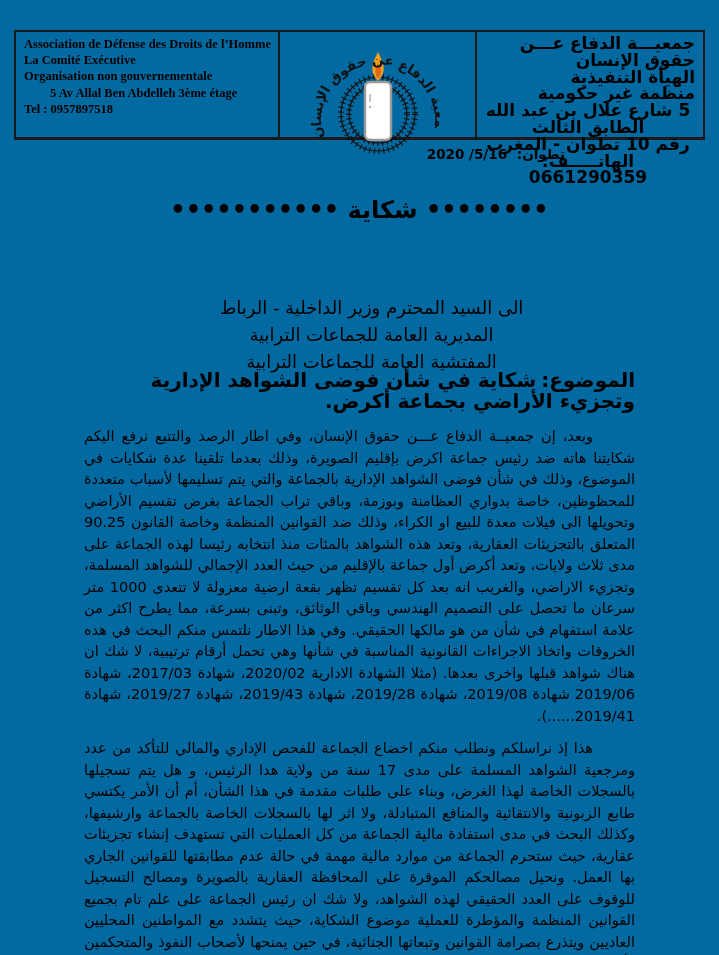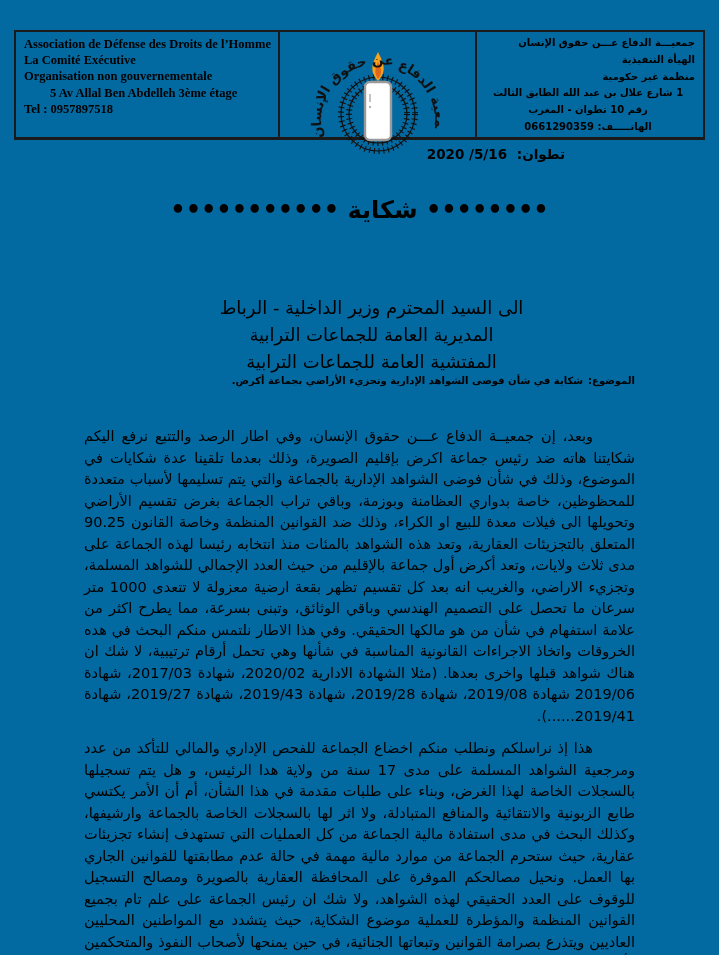--- a/index.html
+++ b/index.html
@@ -29,21 +29,21 @@
   }
   .hcell-left .indent{padding-left:26px;}
   .hcell-center{
     width:197px;position:relative;border-right:2px solid #1a1a1a;
     overflow:visible;
   }
   .hcell-right{
     width:226px;
     padding:3px 8px 0 4px;
     direction:rtl;text-align:right;
-    font-weight:bold;font-size:10px;line-height:16.8px;
+    font-weight:bold;font-size:17px;line-height:16.8px;
   }
   .hcell-right .centered{text-align:center;}
   .logo-wrap{position:absolute;left:50%;top:0;transform:translateX(-50%);width:170px;height:132px;}
   
   .date-line{
     position:absolute;top:146px;right:154px;
     direction:rtl;font-weight:bold;font-size:13.5px;
   }
   .date-line .v{margin-right:5px;}
   
@@ -55,21 +55,21 @@
   
   .addressee{
     position:absolute;top:248px;left:12px;width:100%;
     direction:rtl;text-align:center;
     font-size:18px;line-height:27px;margin-top:46px;
   }
   
   .subject{
     position:absolute;top:370px;right:84px;left:84px;
     direction:rtl;text-align:right;
-    font-size:10px;font-weight:bold;line-height:21px;
+    font-size:20px;font-weight:bold;line-height:21px;
   }
   .subject .lbl{margin-left:5px;}
   
   .body-text{
     position:absolute;top:426px;right:84px;left:84px;
     direction:rtl;
     font-size:14.5px;line-height:21.5px;
     text-align:justify;
   }
   .body-text p{margin:0 0 11px 0;text-indent:42px;}
@@ -120,21 +120,21 @@
             <textPath href="#arcPath" startOffset="50%" text-anchor="middle">جمعية الدفاع عن حقوق الإنسان</textPath>
           </text>
         </svg>
       </div>
     </div>
 
     <div class="hcell hcell-right">
       <div>جمعيـــة الدفاع عـــن حقوق الإنسان</div>
       <div>الهيأة التنفيذية</div>
       <div>منظمة غير حكومية</div>
-      <div class="centered">1 شارع علال بن عبد الله الطابق الثالث</div>
+      <div class="centered">5 شارع علال بن عبد الله الطابق الثالث</div>
       <div class="centered">رقم 10 تطوان - المغرب</div>
       <div class="centered">الهاتـــــف: 0661290359</div>
     </div>
   </div>
 
   <div class="date-line">
     <span>تطوان:</span>
     <span class="v" dir="ltr">2020 /5/16</span>
   </div>
 

